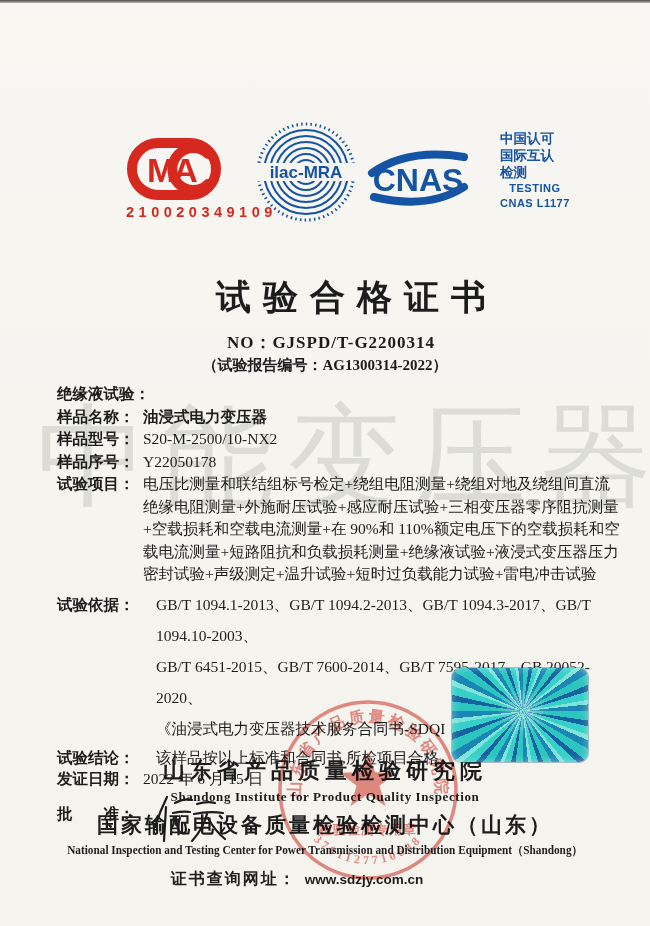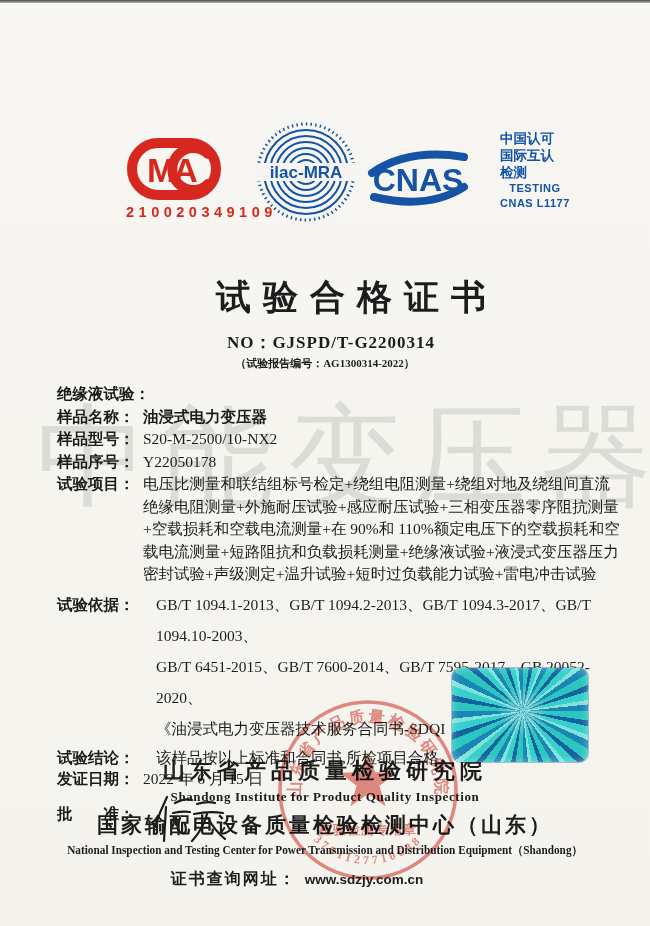--- a/index.html
+++ b/index.html
@@ -28,21 +28,21 @@
   .cnas-text{position:absolute;left:500px;top:12px;color:#1553a4;
     font-weight:bold;line-height:17px;font-size:13.5px;
     font-family:"Liberation Sans","DejaVu Sans",sans-serif;}
   .cnas-text .en{font-size:11px;line-height:15px;letter-spacing:.5px;text-align:center;}
   
   .title{position:absolute;top:274px;left:0;width:650px;text-align:center;
     font-size:35px;font-weight:bold;letter-spacing:12px;z-index:2;padding-left:32px;}
   .cert-no{position:absolute;top:331px;left:0;width:650px;text-align:center;
     font-size:17px;font-weight:bold;letter-spacing:1px;z-index:2;margin-left:6px;}
   .report-no{position:absolute;top:356px;left:0;width:650px;text-align:center;
-    font-size:11px;font-weight:bold;z-index:2;}
+    font-size:15px;font-weight:bold;z-index:2;}
   
   .fields{position:absolute;top:383px;left:57px;width:565px;z-index:2;
     font-size:15.5px;line-height:22.5px;}
   .row{display:flex;align-items:flex-start;}
   .lbl{font-weight:bold;white-space:nowrap;width:86px;flex:0 0 86px;}
   .val{flex:1;}
   .val.bold{font-weight:bold;}
   .gap6{margin-top:3px;gap:13px;}
   .basis-lines div{line-height:31px;}
   .tight{line-height:21px;}

